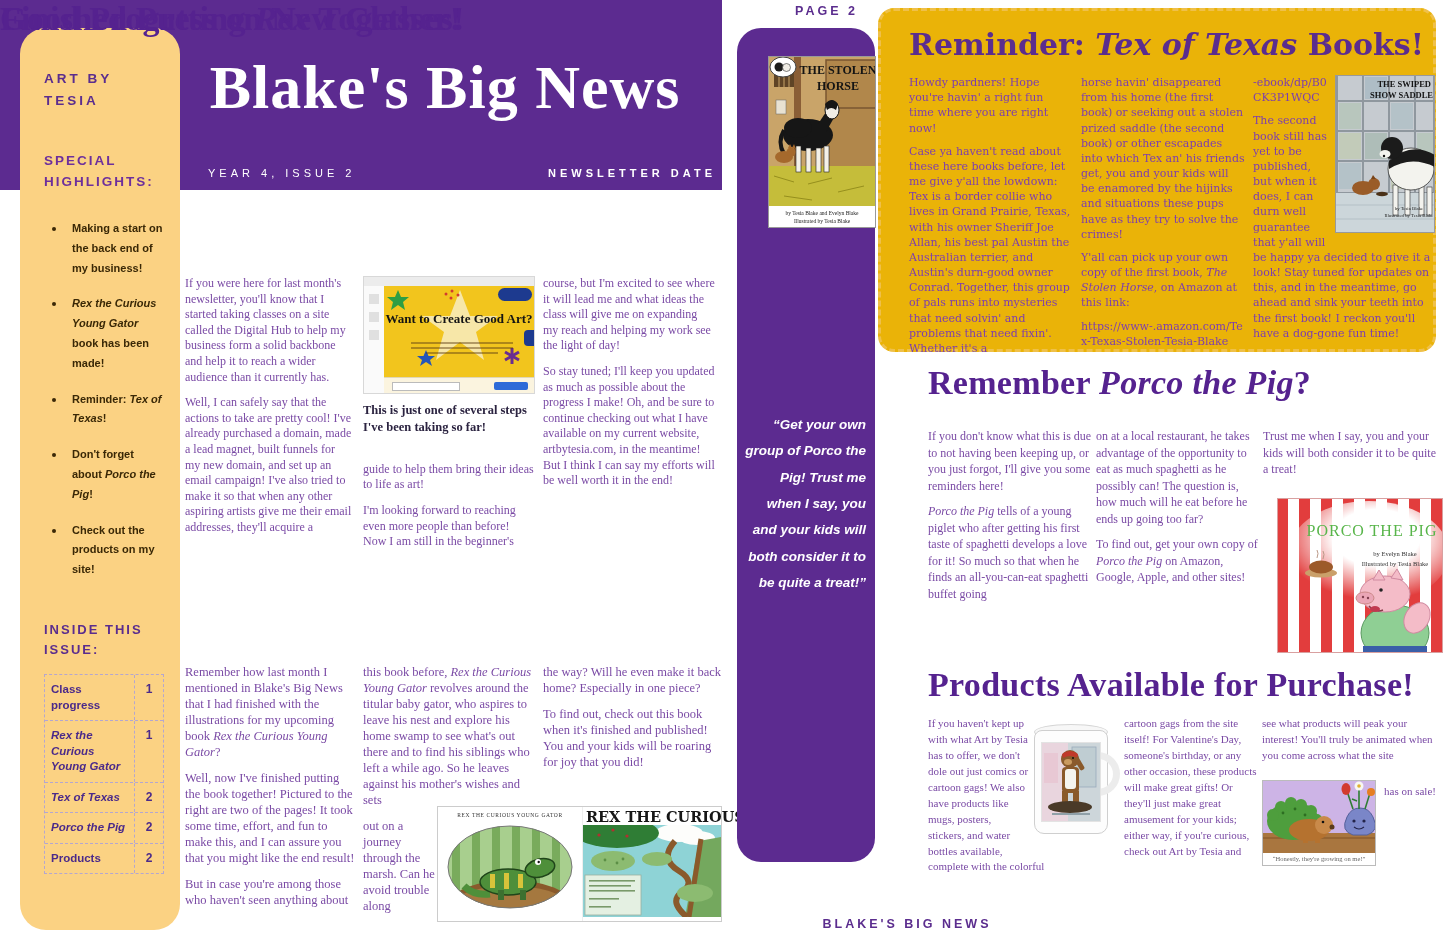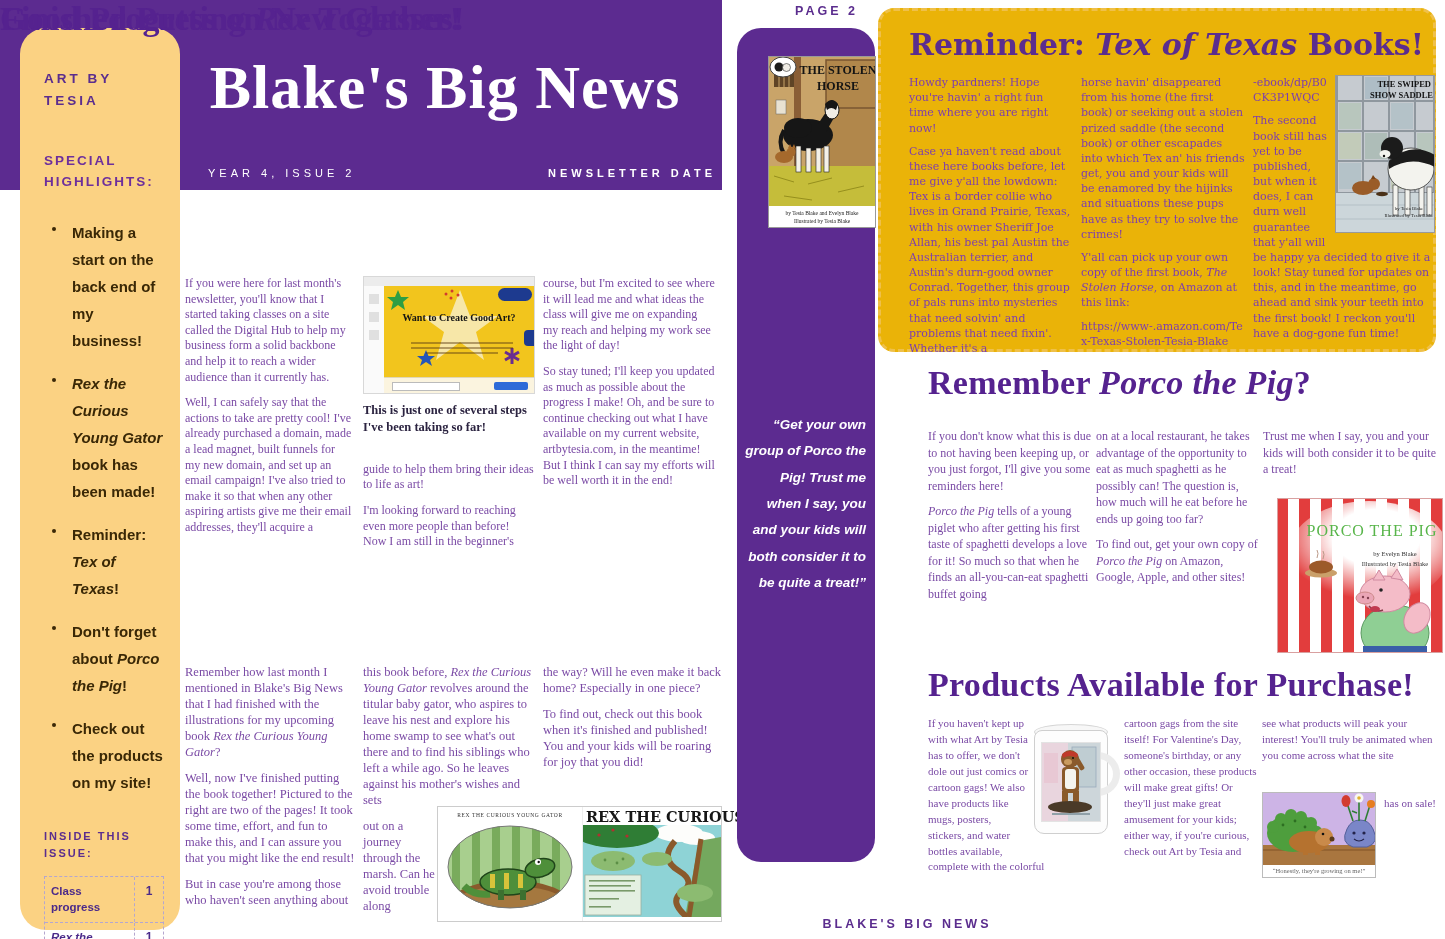--- a/index.html
+++ b/index.html
@@ -13,23 +13,23 @@
   .issue{position:absolute;left:208px;top:167px;color:#fff;font-size:11px;font-weight:normal;letter-spacing:4px;}
   .dateLabel{position:absolute;right:6px;top:167px;color:#fff;font-size:11px;font-weight:bold;letter-spacing:4px;}
 
   
   .sidebar{position:absolute;left:20px;top:28px;width:160px;height:902px;background:#FBD283;
            border-radius:26px;box-sizing:border-box;padding:40px 16px 0 24px;}
   .brand{color:#5b2d8e;font-weight:bold;font-size:13.5px;letter-spacing:3px;line-height:1.6;width:90px;}
   .hl-title{margin-top:40px;color:#6d2f9c;font-weight:bold;font-size:13.5px;letter-spacing:2px;line-height:1.55;}
   .bullets{margin-top:26px;}
   .bullet{position:relative;padding-left:28px;margin-bottom:16px;color:#3a2806;
-          font-size:15px;font-weight:bold;line-height:1.8;}
+          font-size:11px;font-weight:bold;line-height:1.8;}
   .dot{position:absolute;left:8px;top:8px;width:4px;height:4px;border-radius:50%;background:#3a2806;}
-  .toc-title{margin-top:32px;color:#5b2d8e;font-weight:bold;font-size:11px;letter-spacing:2px;line-height:1.55;}
+  .toc-title{margin-top:40px;color:#5b2d8e;font-weight:bold;font-size:13px;letter-spacing:2px;line-height:1.55;}
   .toc{margin-top:14px;border:1px dashed #b4a6cf;}
   .toc-row{display:flex;border-bottom:1px dashed #b4a6cf;}
   .toc-row:last-child{border-bottom:none;}
   .toc-label{flex:1;padding:7px 2px 7px 6px;border-right:1px dashed #b4a6cf;color:#4b2a8a;
              font-weight:bold;font-size:11.5px;line-height:1.35;}
   .toc-page{width:28px;text-align:center;padding-top:7px;color:#4b2a8a;font-weight:bold;font-size:12px;}
   .it{font-style:italic;}
 
   
   .headline{position:absolute;font-family:"Liberation Serif",serif;font-weight:bold;color:#55228f;
@@ -46,21 +46,21 @@
   .caption{font-weight:bold;color:#2b2340;font-size:12.5px;line-height:1.35;margin:8px 0 26px 0;
            font-family:"Liberation Serif",serif;}
 
   
   .shot{position:relative;width:172px;height:118px;background:#f3f3f3;border:1px solid #d8d8d8;box-sizing:border-box;}
   .shot-top{height:9px;background:#ececec;border-bottom:1px solid #ddd;}
   .shot-rail{position:absolute;left:0;top:9px;bottom:0;width:20px;background:#fafafa;border-right:1px solid #e5e5e5;}
   .rail-sq{width:10px;height:10px;background:#e0e0e0;margin:8px auto 0;}
   .shot-main{position:absolute;left:20px;top:9px;right:0;bottom:15px;background:#f2c51d;overflow:hidden;}
   .shot-head{position:absolute;left:0;right:0;top:26px;text-align:center;font-weight:bold;color:#141414;
-             font-size:10px;line-height:1.15;}
+             font-size:13px;line-height:1.15;}
   .shot-line{position:absolute;left:18%;right:14%;height:2px;background:rgba(90,60,20,.45);}
   .blob1{position:absolute;right:2px;top:2px;width:34px;height:13px;background:#1d3a8f;border-radius:7px;}
   .blob2{position:absolute;right:0;top:44px;width:10px;height:16px;background:#1d3a8f;border-radius:4px 0 0 4px;}
   .shot-bottom{position:absolute;left:20px;right:0;bottom:0;height:15px;background:#fbf4df;border-top:1px solid #e0d7b8;}
   .shot-input{position:absolute;left:8px;top:4px;width:66px;height:7px;background:#fff;border:1px solid #bbb;}
   .shot-btn{position:absolute;right:6px;top:4px;width:34px;height:8px;background:#2e6bd8;border-radius:2px;}
 
   
   .rexpages{position:absolute;left:437px;top:806px;width:285px;height:116px;background:#fff;
             border:1px solid #ccc;display:flex;box-sizing:border-box;}
@@ -98,21 +98,21 @@
              font-size:12px;line-height:1.38;}
   .porco-col p{margin:0 0 9px 0;}
   #pc1{left:928px;width:164px;}
   #pc2{left:1096px;width:164px;}
   #pc3{left:1263px;width:180px;}
   .porco-cover{position:absolute;left:1277px;top:498px;width:166px;height:155px;}
 
   
   .prod-col{position:absolute;top:716px;font-family:"Liberation Serif",serif;color:#7a4aa5;
             font-size:11px;line-height:1.45;}
-  .prod-col p{margin:0 0 24px 0;font-family:Liberation Serif, serif;}
+  .prod-col p{margin:0 0 12px 0;font-family:Liberation Serif, serif;}
   #prc1{left:928px;width:194px;}
   #prc2{left:1124px;width:136px;}
   #prc3{left:1262px;width:181px;}
   .mug{float:right;width:88px;height:122px;margin:2px 0 4px 5px;position:relative;}
   .mug-body{position:absolute;left:0;top:12px;width:72px;height:102px;background:#fdfdfd;
             border:1px solid #cfcfcf;border-radius:8px 8px 10px 10px;}
   .mug-handle{position:absolute;right:2px;top:34px;width:22px;height:44px;border:7px solid #ececec;
               border-left:none;border-radius:0 22px 22px 0;box-sizing:border-box;}
   .mug-rim{position:absolute;left:0;top:6px;width:72px;height:14px;background:#f7f7f7;border:1px solid #d5d5d5;
            border-radius:50%;}

